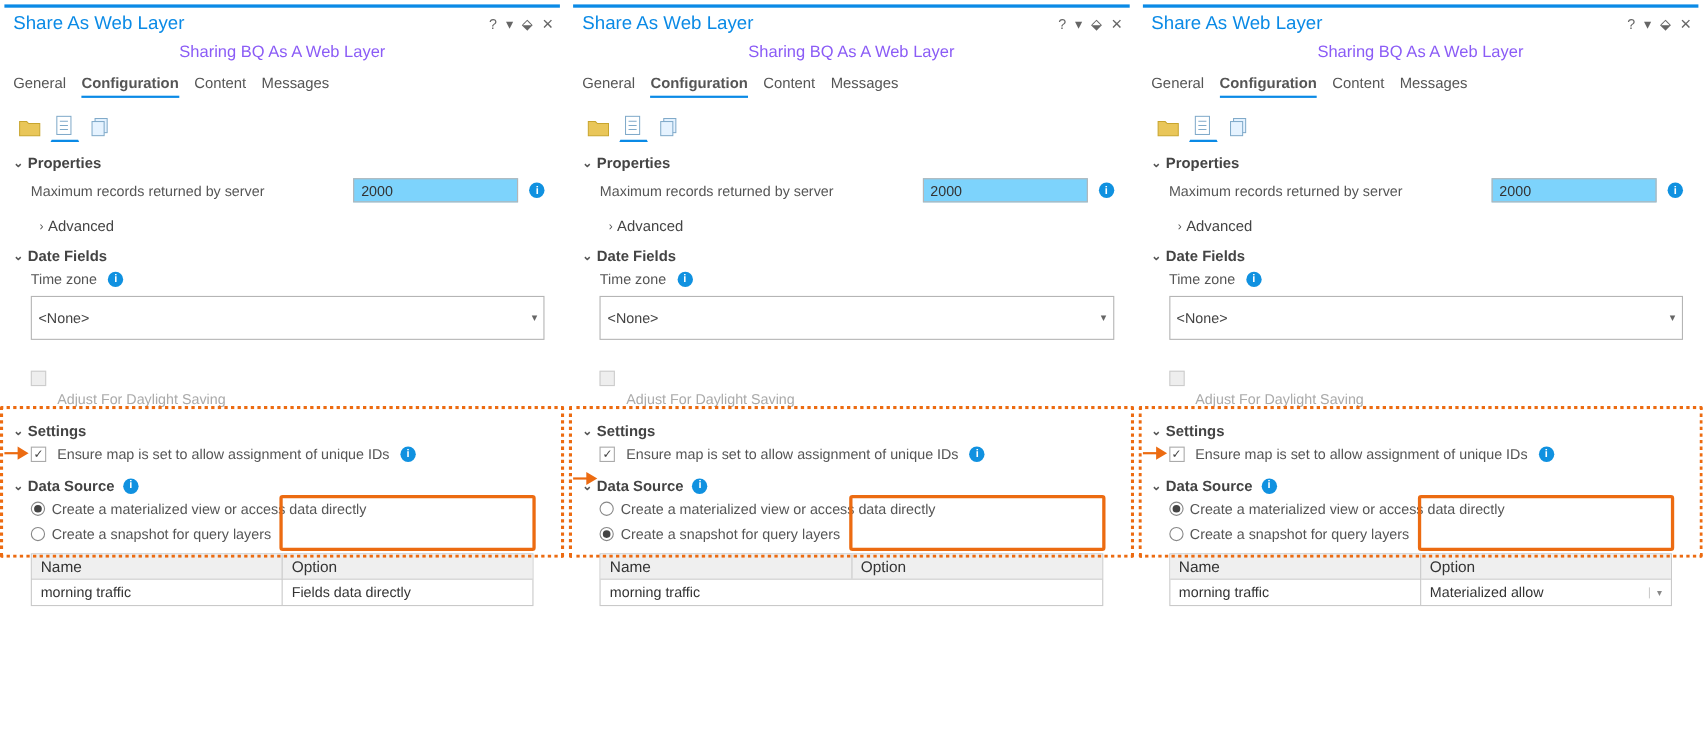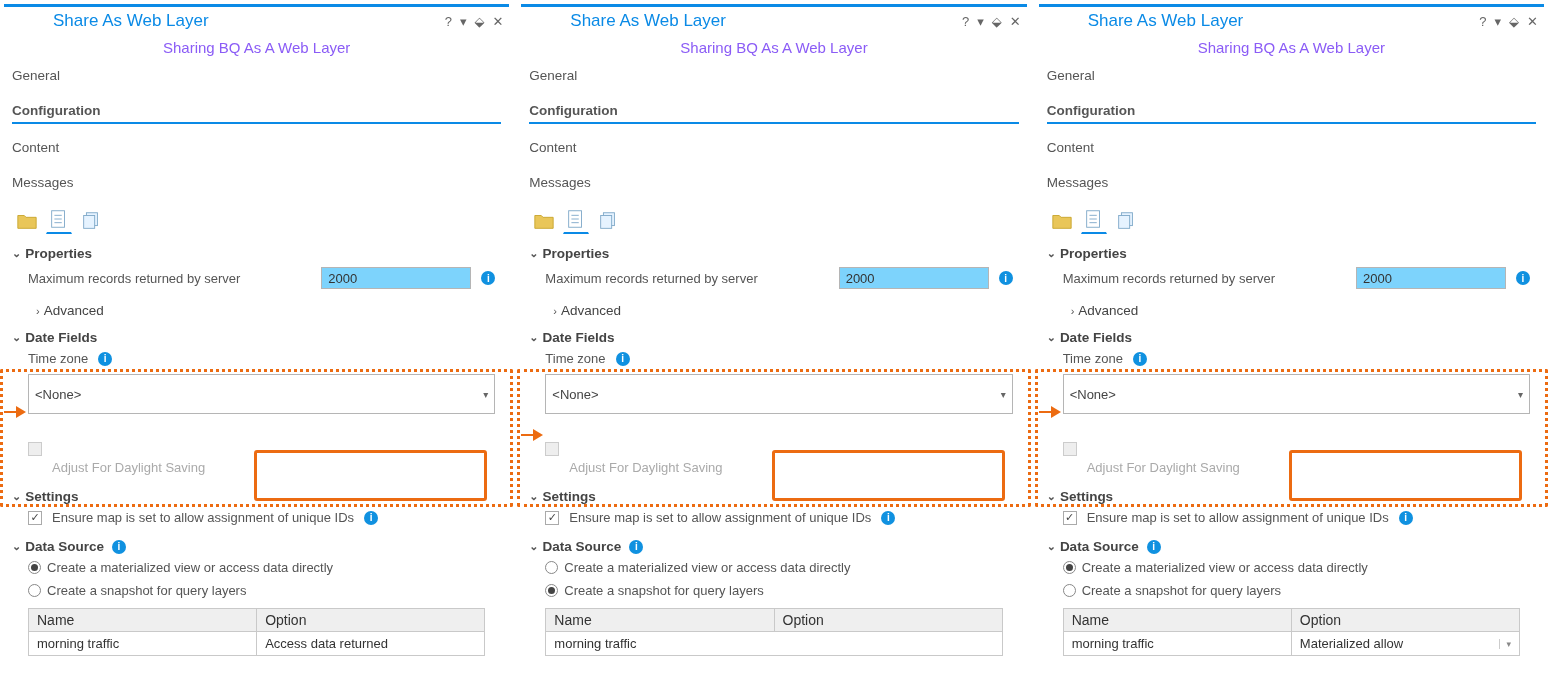--- a/index.html
+++ b/index.html
@@ -19,31 +19,31 @@
     border-top: 3px solid #0a8ae6;
     background: #fff;
     position: relative;
     padding-bottom: 10px;
   }
   .titlebar {
     display:flex; align-items:center; justify-content:space-between;
     padding: 4px 6px 2px 8px;
   }
   .titlebar-title {
-    color:#0a8ae6; font-size:17px;margin-left:41px;
+    color:#0a8ae6; font-size:17px;
   }
   .titlebar-icons { display:flex; gap:8px; color:#666; font-size:13px; }
   .titlebar-icons span { cursor:pointer; line-height:1; }
   .subtitle {
     text-align:center;
     font-size:15px;
     color:#8b5cf6;
     padding:6px 0 10px;
   }
-  .tabs { display:flex; gap:14px; padding:0 8px 2px; border-bottom:0;flex-direction:column; }
+  .tabs { display:flex; gap:14px; padding:0 8px 2px; border-bottom:0; }
   .tab {
     font-size:13.5px; color:#555; padding:2px 0 4px; cursor:pointer;
   }
   .tab.active {
     border-bottom:2px solid #0a8ae6;
     font-weight:600;
   }
   .toolbar { display:flex; gap:6px; padding:12px 10px 2px; align-items:center; }
   .tool {
     width:26px; height:26px; display:flex; align-items:center; justify-content:center;
@@ -237,21 +237,21 @@
       <div class="ds-table">
         <div class="ds-head">
           <div class="ds-headcell">Name</div>
           <div class="ds-headcell">Option</div>
         </div>
         <div class="ds-row">
           <div class="ds-cell">
             <span>morning traffic</span>
           </div>
           <div class="ds-cell">
-            <span>Access data returned</span>
+            <span>Fields data directly</span>
 
           </div>
         </div>
       </div>
     </div>
   <div class="annotation" style="top: 362px; height: 138px;"></div>
     <div class="solid-box" style="left: 250.172px; top: 443px; width: 233.172px; height: 51px;"></div>
     <div class="arrow" style="left: 0px; top: 398.5px;"></div>
   </div>
 <div class="pane">

